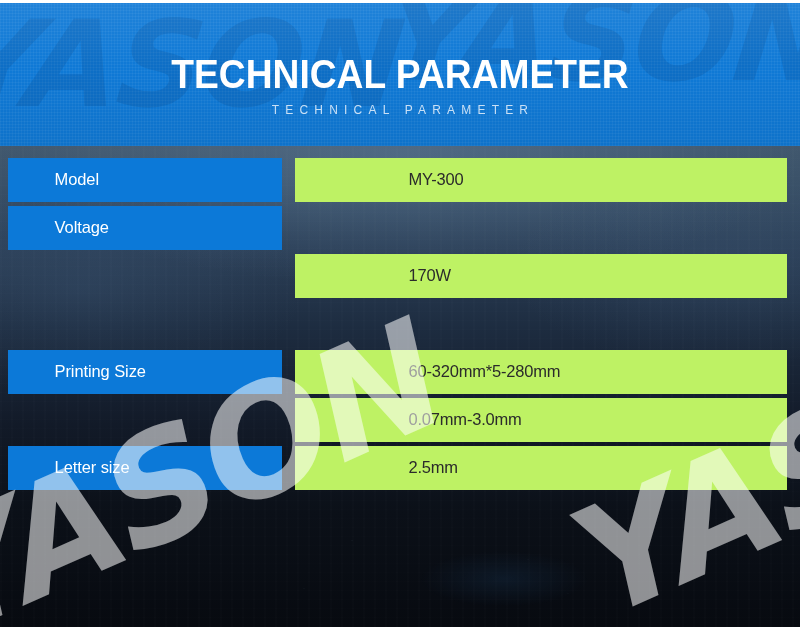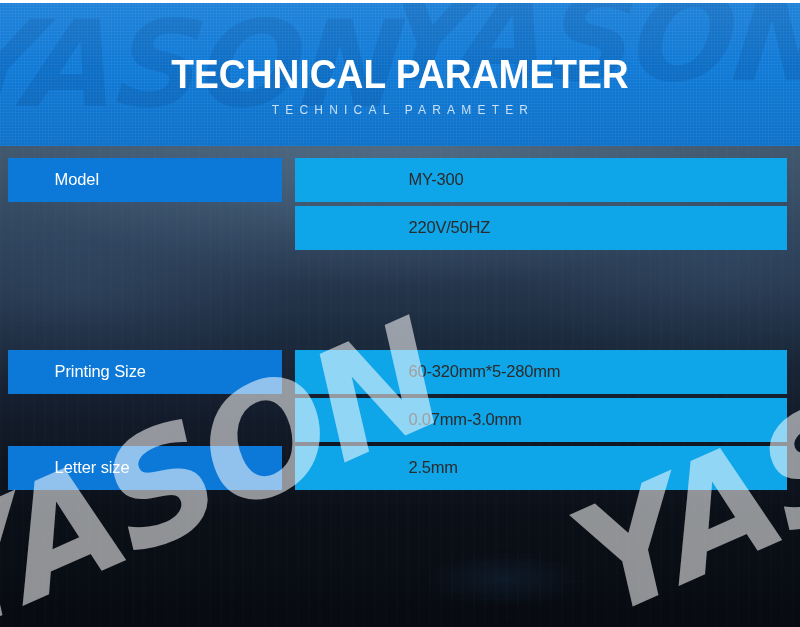--- a/index.html
+++ b/index.html
@@ -178,21 +178,21 @@
     transform: scaleX(0.97);
     transform-origin: left center;
     white-space: nowrap;
   }
   .cell-value {
     position: absolute;
     left: 295px;
     top: 0;
     width: 492px;
     height: 44px;
-    background: #0ea5e9;
+    background: #bef264;
     display: flex;
     align-items: center;
   }
   .cell-value-text {
     padding-left: 117px;
     font-family: "Liberation Sans", sans-serif;
     font-size: 17px;
     color: #2b2b2b;
     letter-spacing: -0.2px;
     transform: scaleX(0.97);
@@ -231,26 +231,29 @@
     <div class="row">
       <div class="cell-label">
         <span class="cell-label-text">Model</span>
       </div>
       <div class="cell-value">
         <span class="cell-value-text">MY-300</span>
       </div>
     </div>
 
     <div class="row">
-      <div class="cell-value">
-        <span class="cell-value-text">220V/50HZ</span>
-      </div>
-    </div>
-
-    <div class="row">
+      <div class="cell-label">
+        <span class="cell-label-text">Voltage</span>
+      </div>
+    </div>
+
+    <div class="row">
+      <div class="cell-value">
+        <span class="cell-value-text">170W</span>
+      </div>
     </div>
 
     <div class="row">
     </div>
 
     <div class="row">
       <div class="cell-label">
         <span class="cell-label-text">Printing Size</span>
       </div>
       <div class="cell-value">

